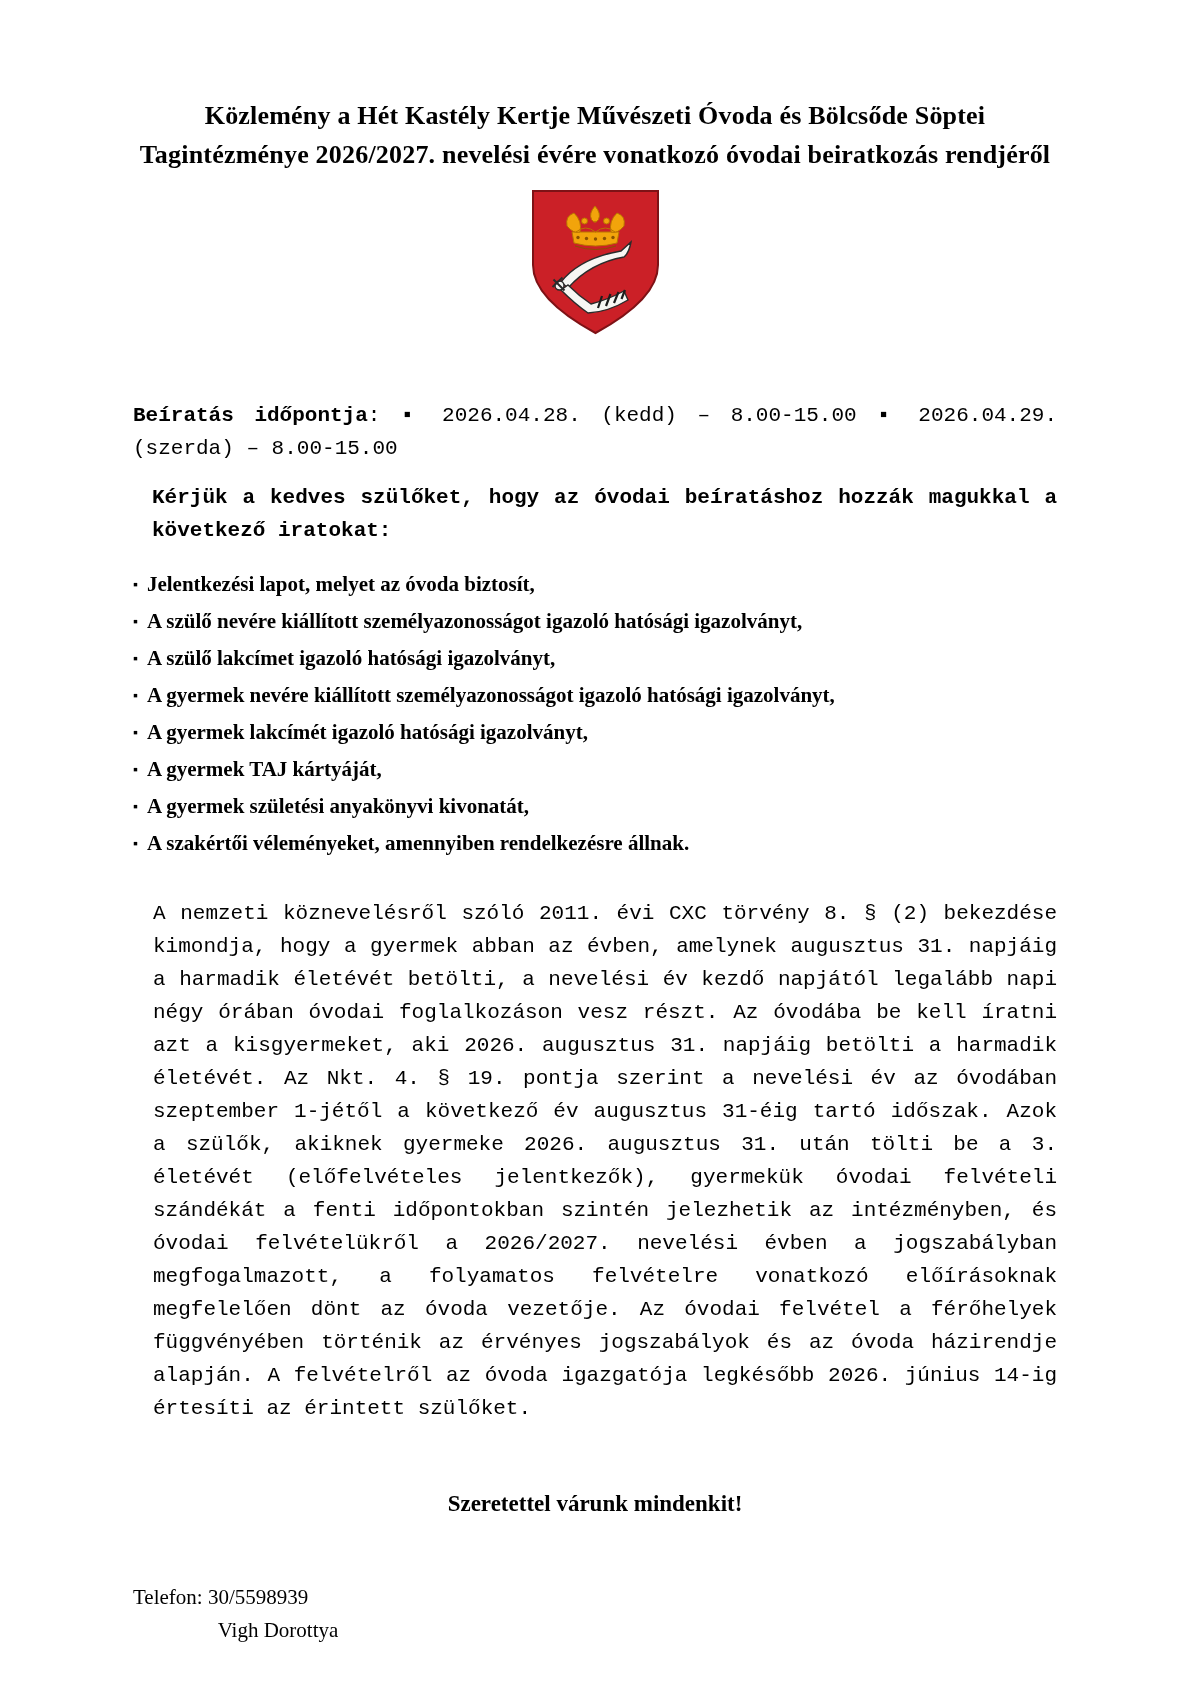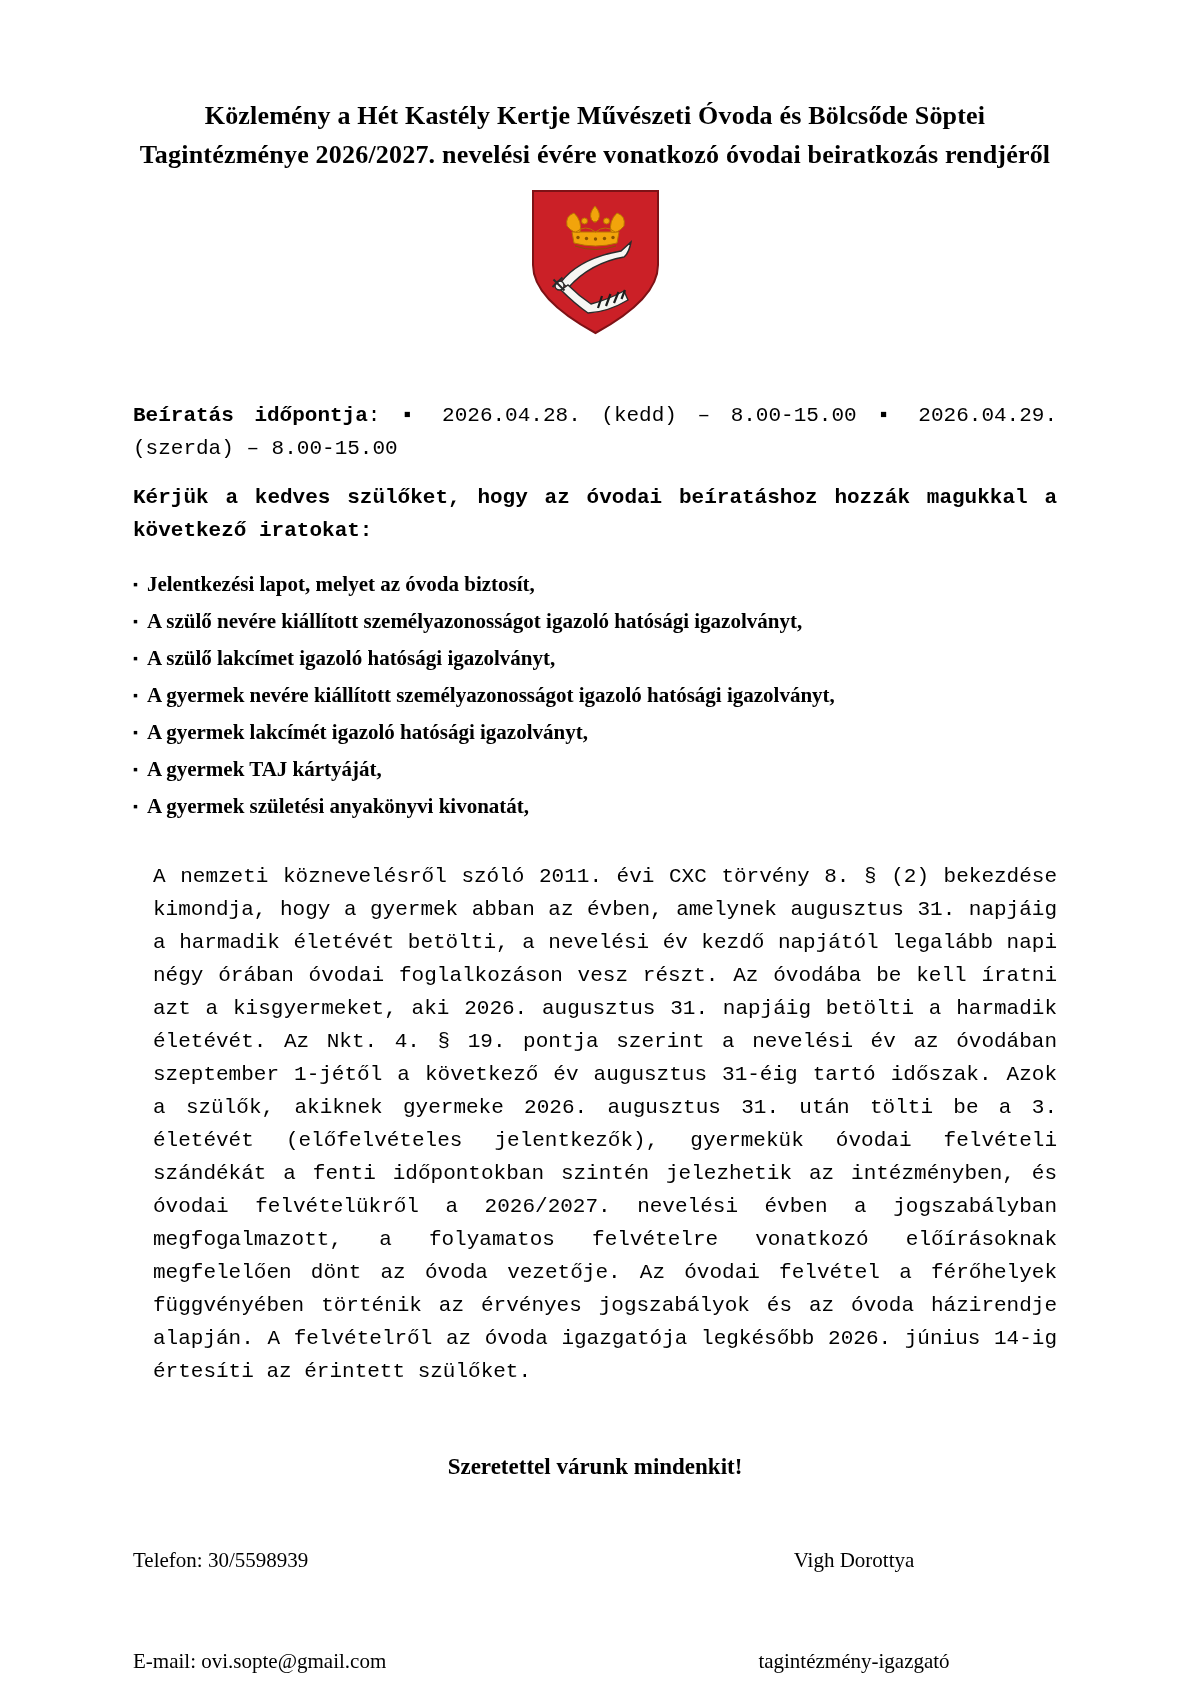--- a/index.html
+++ b/index.html
@@ -14,36 +14,36 @@
     text-align: center; letter-spacing: 0.2px;
   }
 
   .crest-wrap { display: flex; justify-content: center; margin-top: 13px; }
 
   p { margin: 0; }
   .body-text { font-size: 21px; line-height: 33px; }
   .justify { text-align: justify; text-justify: inter-word; font-family: Liberation Mono, monospace; }
 
   .meta-first { margin-top: 62px; }
-  .request { font-weight: bold; margin-top: 16px; }
+  .request { font-weight: bold; margin-top: 16px; margin-left: 19px; }
 
   .docs { list-style: none; margin: 20px 0 0 0; padding: 0; }
   .docs li { font-size: 21px; line-height: 35px; font-weight: bold; }
   .blt { font-size: 14px; margin-right: 9px; position: relative; top: -2px; }
 
   .legal { margin-top: 34px; margin-left: 20px; }
 
   .closing {
     text-align: center; font-weight: bold; font-size: 23px;
     margin-top: 66px;
   }
 
   .footer-row {
     display: flex; justify-content: space-between; align-items: baseline;
-    font-size: 21px; line-height: 33px;
+    font-size: 21px; line-height: 33px; flex-direction: column;
   }
   .footer-row.first { margin-top: 64px; }
   .footer-row.second { margin-top: 68px; align-items: center; }
   .sig { width: 290px; margin-right: 58px; text-align: center; }
 </style>
 </head>
 <body>
 
 <div class="page">
 
@@ -93,20 +93,21 @@
   <p class="body-text justify request">Kérjük a kedves szülőket, hogy az óvodai beíratáshoz hozzák magukkal a következő iratokat:</p>
 
   <ul class="docs">
     <li><span class="blt">▪</span><span>Jelentkezési lapot, melyet az óvoda biztosít,</span></li>
     <li><span class="blt">▪</span><span>A szülő nevére kiállított személyazonosságot igazoló hatósági igazolványt,</span></li>
     <li><span class="blt">▪</span><span>A szülő lakcímet igazoló hatósági igazolványt,</span></li>
     <li><span class="blt">▪</span><span>A gyermek nevére kiállított személyazonosságot igazoló hatósági igazolványt,</span></li>
     <li><span class="blt">▪</span><span>A gyermek lakcímét igazoló hatósági igazolványt,</span></li>
     <li><span class="blt">▪</span><span>A gyermek TAJ kártyáját,</span></li>
     <li><span class="blt">▪</span><span>A gyermek születési anyakönyvi kivonatát,</span></li>
+    <li><span class="blt">▪</span><span>A szakértői véleményeket, amennyiben rendelkezésre állnak.</span></li>
   </ul>
 
   <p class="body-text justify legal">A nemzeti köznevelésről szóló 2011. évi CXC törvény 8. § (2) bekezdése kimondja, hogy a gyermek abban az évben, amelynek augusztus 31. napjáig a harmadik életévét betölti, a nevelési év kezdő napjától legalább napi négy órában óvodai foglalkozáson vesz részt. Az óvodába be kell íratni azt a kisgyermeket, aki 2026. augusztus 31. napjáig betölti a harmadik életévét. Az Nkt. 4. § 19. pontja szerint a nevelési év az óvodában szeptember 1-jétől a következő év augusztus 31-éig tartó időszak. Azok a szülők, akiknek gyermeke 2026. augusztus 31. után tölti be a 3. életévét (előfelvételes jelentkezők), gyermekük óvodai felvételi szándékát a fenti időpontokban szintén jelezhetik az intézményben, és óvodai felvételükről a 2026/2027. nevelési évben a jogszabályban megfogalmazott, a folyamatos felvételre vonatkozó előírásoknak megfelelően dönt az óvoda vezetője. Az óvodai felvétel a férőhelyek függvényében történik az érvényes jogszabályok és az óvoda házirendje alapján. A felvételről az óvoda igazgatója legkésőbb 2026. június 14-ig értesíti az érintett szülőket.</p>
 
   <p class="closing">Szeretettel várunk mindenkit!</p>
 
   <div class="footer-row first">
     <span>Telefon: 30/5598939</span>
     <span class="sig">Vigh Dorottya</span>
   </div>

